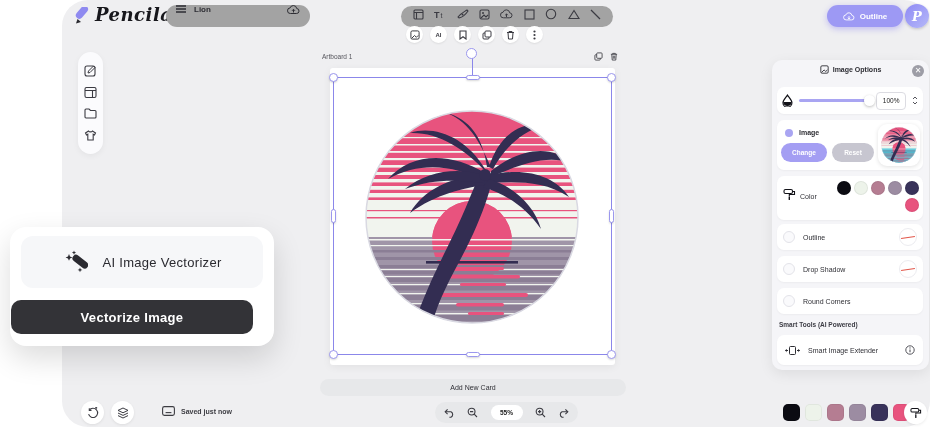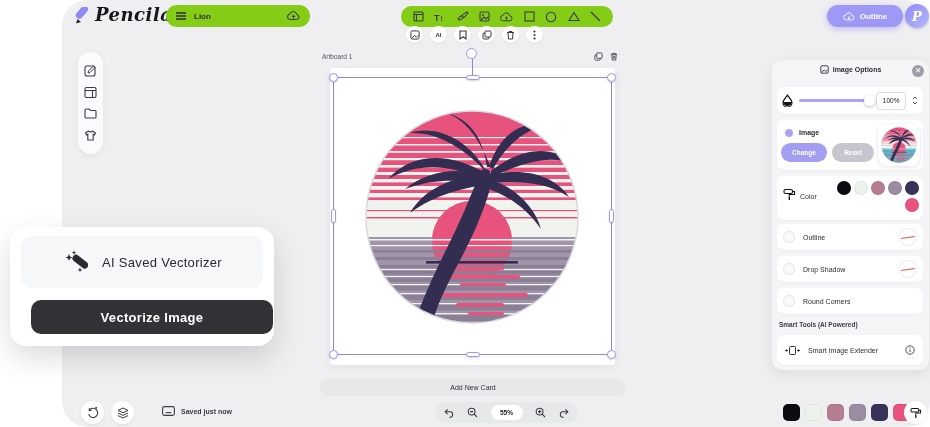--- a/index.html
+++ b/index.html
@@ -6,21 +6,21 @@
   html,body { width:930px; height:427px; background:#fff; font-family:"Liberation Sans", sans-serif; overflow:hidden; }
   .abs { position:absolute; }
   #stage { position:relative; width:930px; height:427px; }
 
   
   #surface { position:absolute; left:62px; top:0; width:868px; height:427px; background:#efeff1; border-radius:26px; }
 
   
   .logo-ic { left:74px; top:7px; width:17px; height:17px; }
   .logo-text { left:95px; top:4px; font-family:"DejaVu Serif", serif; font-style:italic; font-weight:bold; font-size:18px; color:#17171c; letter-spacing:.5px; }
-  .pill { background:#84cc16; border-radius:12px; display:flex; align-items:center; }
+  .pill { background:#a3a3a3; border-radius:12px; display:flex; align-items:flex-start; }
   .doc-pill { left:166px; top:5px; width:144px; height:22px; padding:0 10px; gap:8px; }
   .doc-name { font-size:8px; font-weight:bold; color:#2e2e34; flex:1; }
   .tools-pill { left:401px; top:6px; width:212px; height:21px; justify-content:space-around; padding:0 6px; }
   .tool-btn { width:16px; height:16px; display:flex; align-items:center; justify-content:center; color:#3b3b42; cursor:pointer; }
   .round-row { left:406px; top:26px; display:flex; gap:7px; }
   .round-btn { width:17px; height:17px; border-radius:50%; background:#fff; box-shadow:0 1px 2px rgba(0,0,0,.08); display:flex; align-items:center; justify-content:center; color:#3b3b42; font-size:6px; font-weight:bold; }
   .dl-btn { left:827px; top:5px; width:76px; height:22px; border-radius:12px; background:#9d99f4; color:#fff; display:flex; align-items:center; justify-content:center; gap:5px; font-size:8px; font-weight:bold; box-shadow:0 2px 6px rgba(120,110,240,.4); }
   .avatar { left:905px; top:4px; width:24px; height:24px; border-radius:50%; background:linear-gradient(135deg,#8f8af5,#b5b9f8); color:#fff; display:flex; align-items:center; justify-content:center; font-family:"DejaVu Serif",serif; font-style:italic; font-weight:bold; font-size:13px; box-shadow:0 1px 3px rgba(0,0,0,.2); }
 
   
@@ -38,21 +38,21 @@
   .h-v { width:5px; height:14px; border-radius:3px; }
   .rot-line { left:472px; top:58px; width:1.4px; height:19px; background:#8b87ea; }
   .rot-handle { left:466px; top:48px; width:11px; height:11px; border-radius:50%; background:#fff; border:1.2px solid #9b97ee; }
   .sunset { left:364px; top:109px; }
   .addcard { left:320px; top:379px; width:306px; height:17px; border-radius:9px; background:#e7e8ea; display:flex; align-items:center; justify-content:center; font-size:7px; color:#2e2e34; }
 
   
   .popup { left:10px; top:227px; width:264px; height:119px; background:#fff; border-radius:16px; box-shadow:0 12px 30px rgba(0,0,0,.14); }
   .popup-inner { left:21px; top:236px; width:242px; height:52px; background:#f6f7f9; border-radius:12px; display:flex; align-items:center; justify-content:center; gap:14px; }
   .popup-title { font-size:13px; color:#2a2a30; letter-spacing:.3px; }
-  .popup-btn { left:31px; top:300px; width:242px; height:34px; background:#333337; border-radius:10px; color:#fff; font-size:13px; font-weight:bold; display:flex; align-items:center; justify-content:center; letter-spacing:.3px; }
+  .popup-btn { left:11px; top:300px; width:242px; height:34px; background:#333337; border-radius:10px; color:#fff; font-size:13px; font-weight:bold; display:flex; align-items:center; justify-content:center; letter-spacing:.3px; }
 
   
   .panel { left:772px; top:60px; width:157px; height:310px; background:#f5f5f8; border-radius:10px; box-shadow:0 4px 14px rgba(0,0,0,.08); }
   .panel-head { left:772px; top:65px; width:157px; display:flex; align-items:center; justify-content:center; gap:4px; font-size:7px; font-weight:bold; color:#2e2e34; }
   .panel-close { left:912px; top:65px; width:12px; height:12px; border-radius:50%; background:#9d9da6; color:#fff; display:flex; align-items:center; justify-content:center; font-size:8px; line-height:1; }
   .card { background:#fff; border-radius:7px; box-shadow:0 1px 2px rgba(0,0,0,.04); }
   .row-label { font-size:7px; color:#2e2e34; }
   .opacity-card { left:777px; top:87px; width:146px; height:27px; display:flex; align-items:center; padding:0 5px; gap:6px; }
   .slider-track { position:relative; width:72px; height:3px; border-radius:2px; background:#a9a5f2; }
   .slider-thumb { position:absolute; right:-5px; top:-4px; width:11px; height:11px; border-radius:50%; background:#fff; box-shadow:0 1px 3px rgba(0,0,0,.25); }
@@ -334,21 +334,21 @@
     </div>
 
   <div class="abs popup"></div>
   <div class="abs popup-inner">
     <svg width="26" height="26" viewBox="0 0 26 26">
       <rect x="8" y="6" width="18" height="7" rx="3.5" fill="#2a2a30" transform="rotate(38 13 13)"></rect>
       <path d="M7,5 l1,2.4 2.4,1 -2.4,1 -1,2.4 -1,-2.4 -2.4,-1 2.4,-1 Z" fill="#2a2a30"></path>
       <path d="M12,1.5 l.6,1.5 1.5,.6 -1.5,.6 -.6,1.5 -.6,-1.5 -1.5,-.6 1.5,-.6 Z" fill="#2a2a30"></path>
       <path d="M18,18.5 l.7,1.7 1.7,.7 -1.7,.7 -.7,1.7 -.7,-1.7 -1.7,-.7 1.7,-.7 Z" fill="#2a2a30"></path>
     </svg>
-    <span class="popup-title">AI Saved Vectorizer</span>
+    <span class="popup-title">AI Image Vectorizer</span>
   </div>
   <div class="abs popup-btn">
       <span>Vectorize Image</span>
     </div>
 
   <div class="abs panel"></div>
   <div class="abs panel-head">
     <svg width="9" height="9" viewBox="0 0 11 11">
         <rect x="1" y="1" width="9" height="9" rx="1.5" fill="none" stroke="currentColor" stroke-width="1.1"></rect>
         <path d="M2,9 L5,6 L7,8 L9,6" fill="none" stroke="currentColor" stroke-width="1.1"></path>

